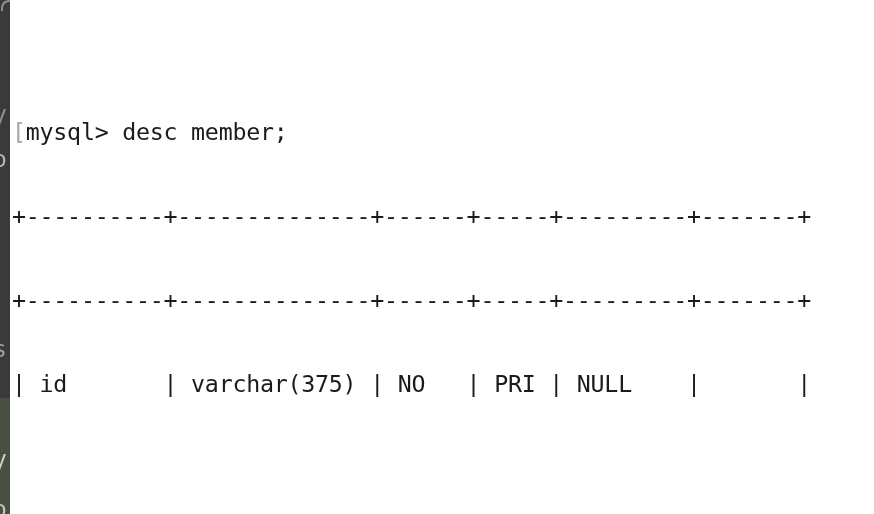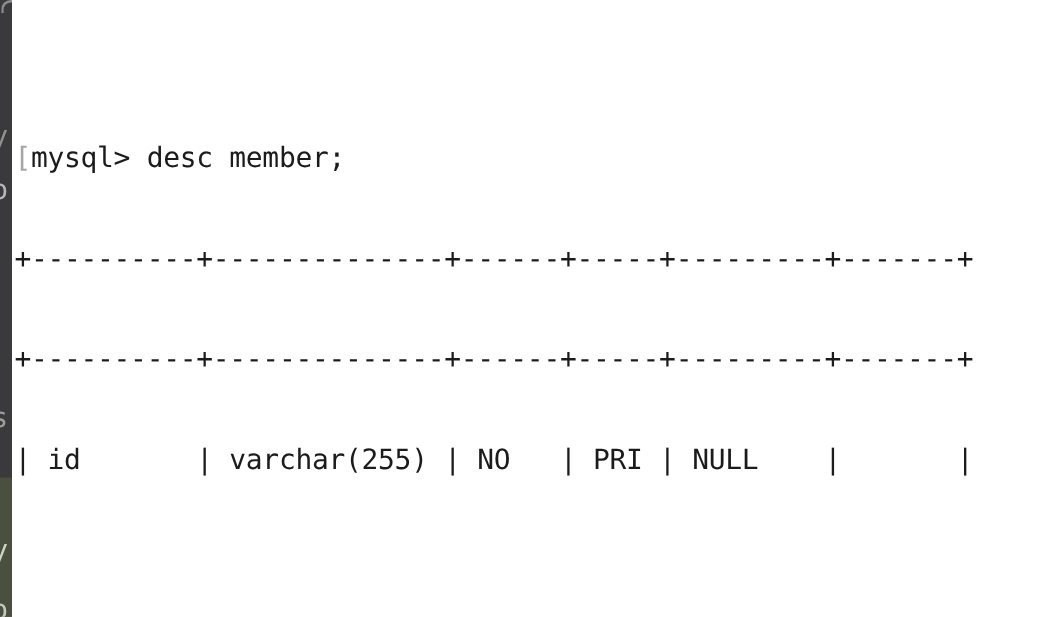--- a/index.html
+++ b/index.html
@@ -65,21 +65,21 @@
 </head>
 <body>
 
 <div class="terminal">
   <div class="screen">
 
     
     <div class="line"><span class="bracket">[</span><span>mysql&gt; desc member;</span></div>
     <div class="line">+----------+--------------+------+-----+---------+-------+</div>
     <div class="line">+----------+--------------+------+-----+---------+-------+</div>
-    <div class="line">| id       | varchar(255) | NO   | PRI | NULL    |       |</div>
+    <div class="line">| id       | varchar(375) | NO   | PRI | NULL    |       |</div>
     
     
     
 
     
     
 
     
     
     

